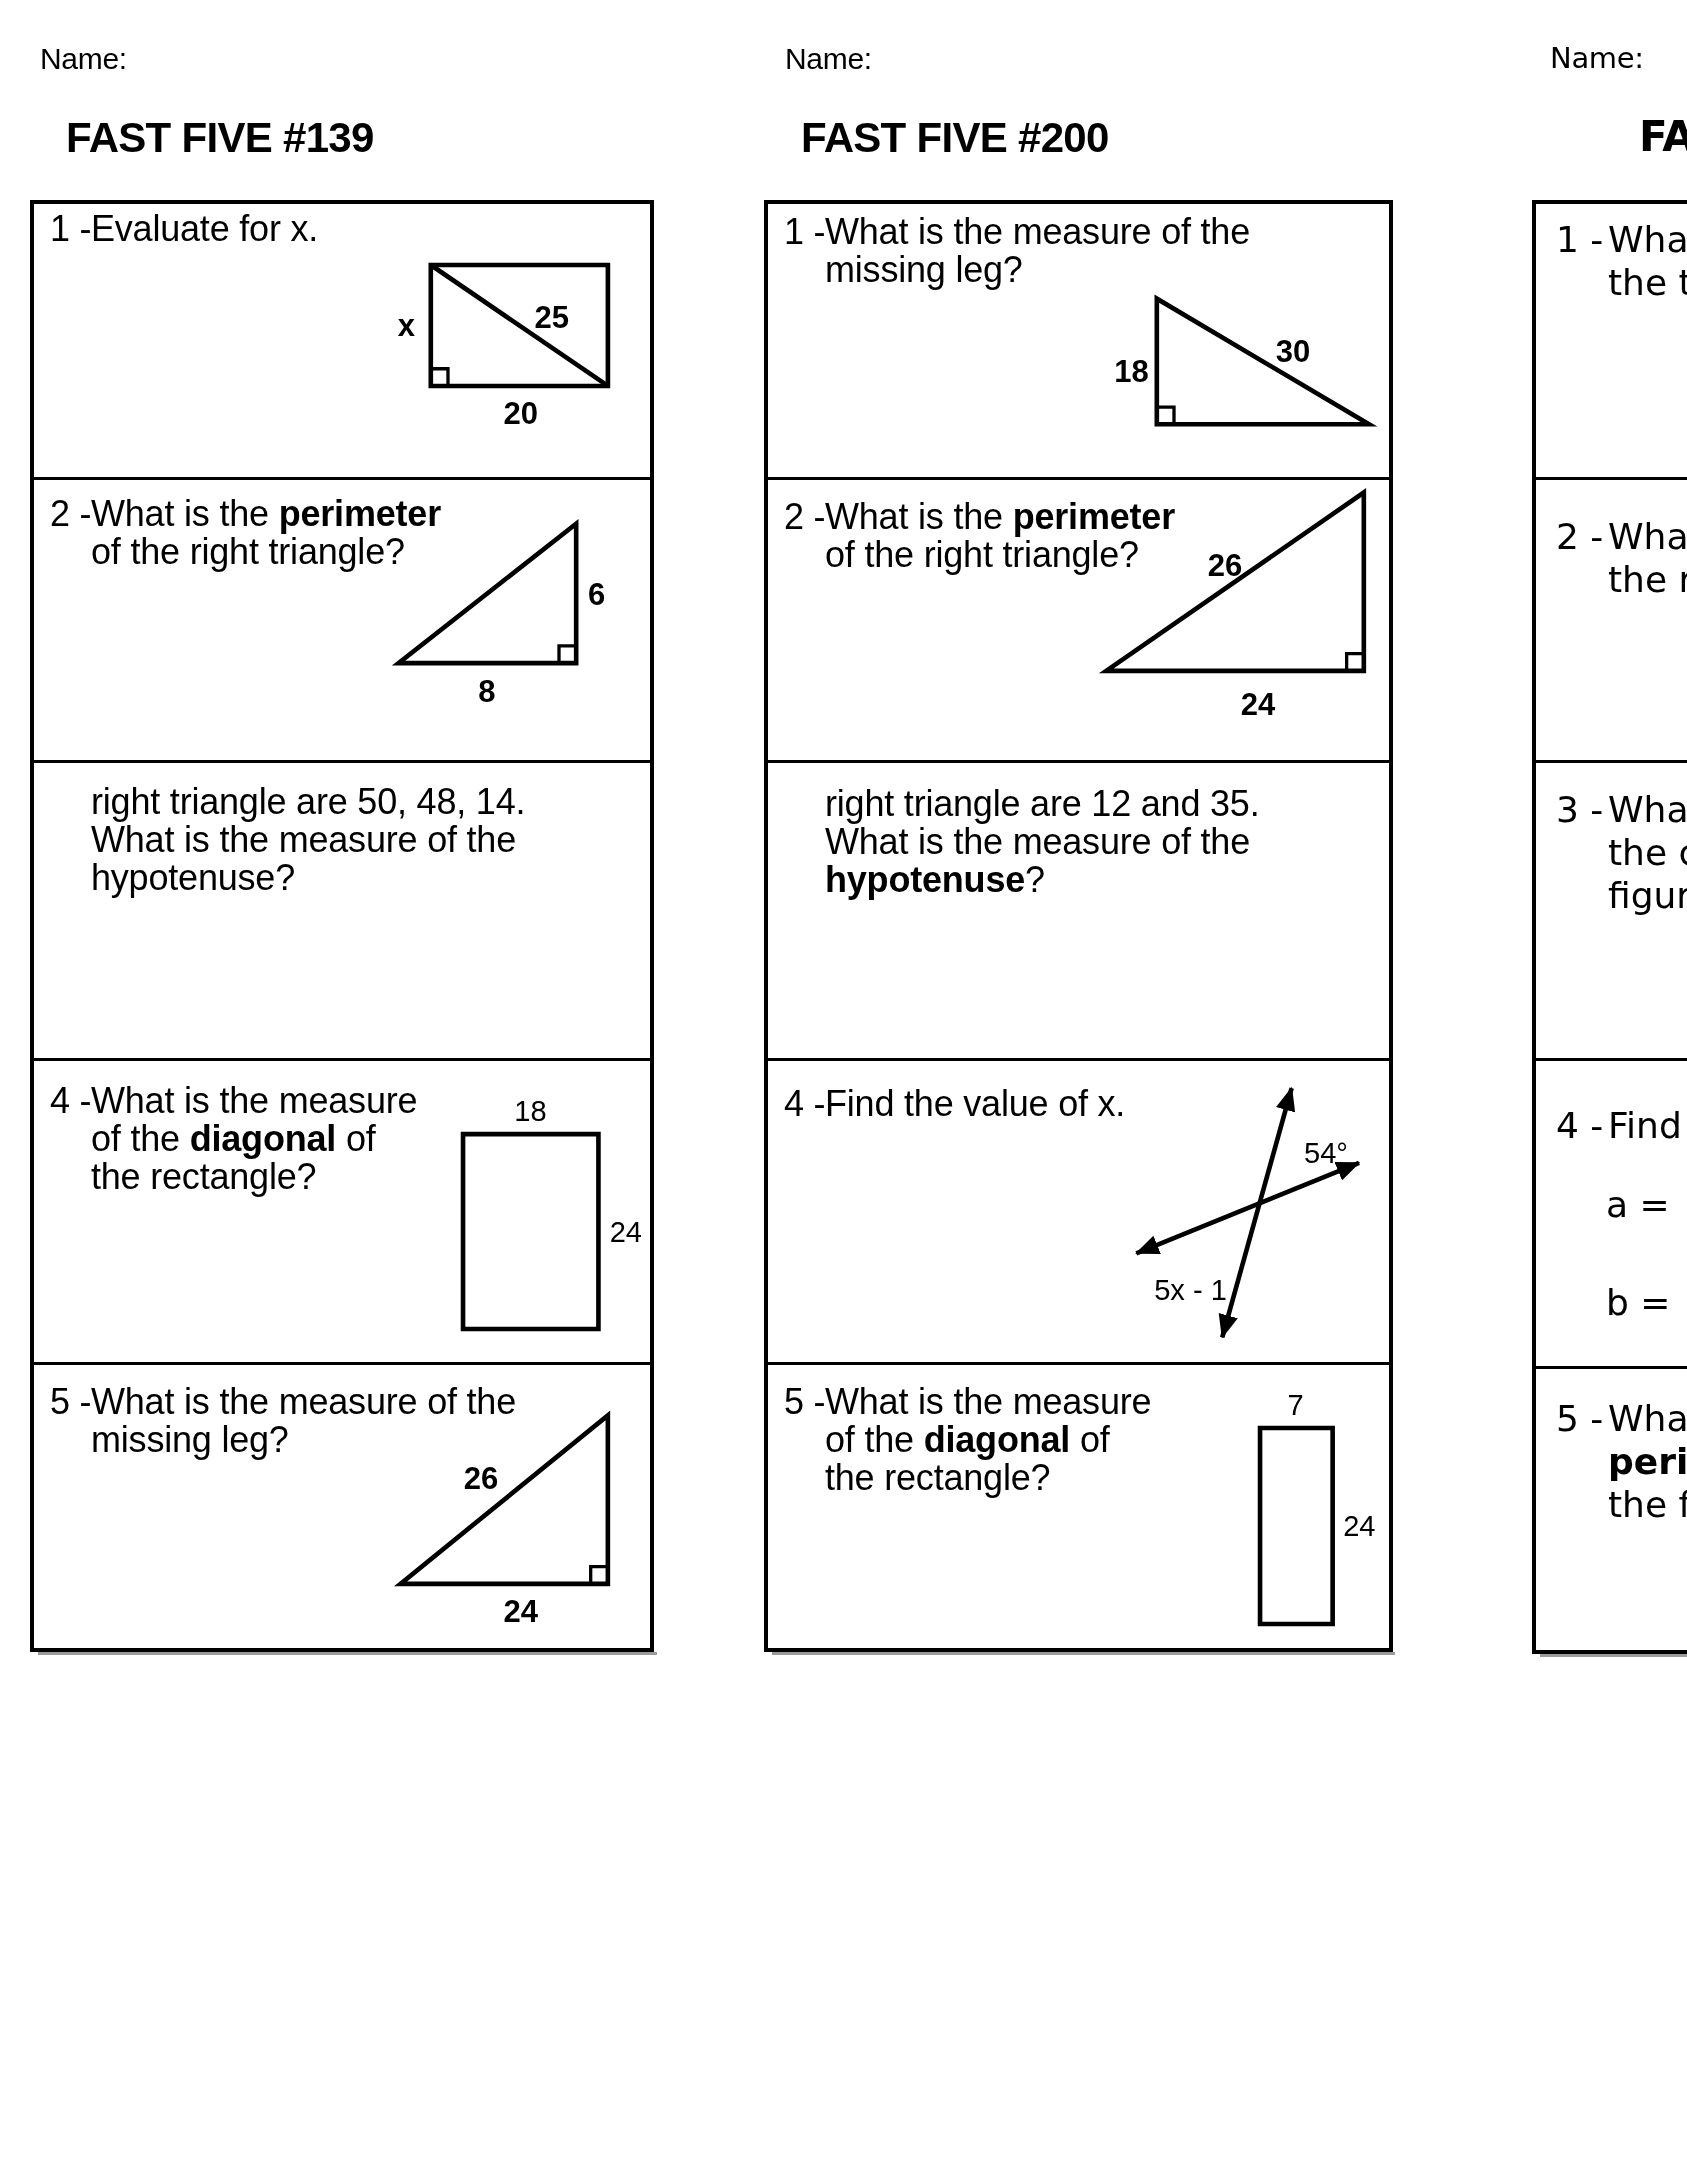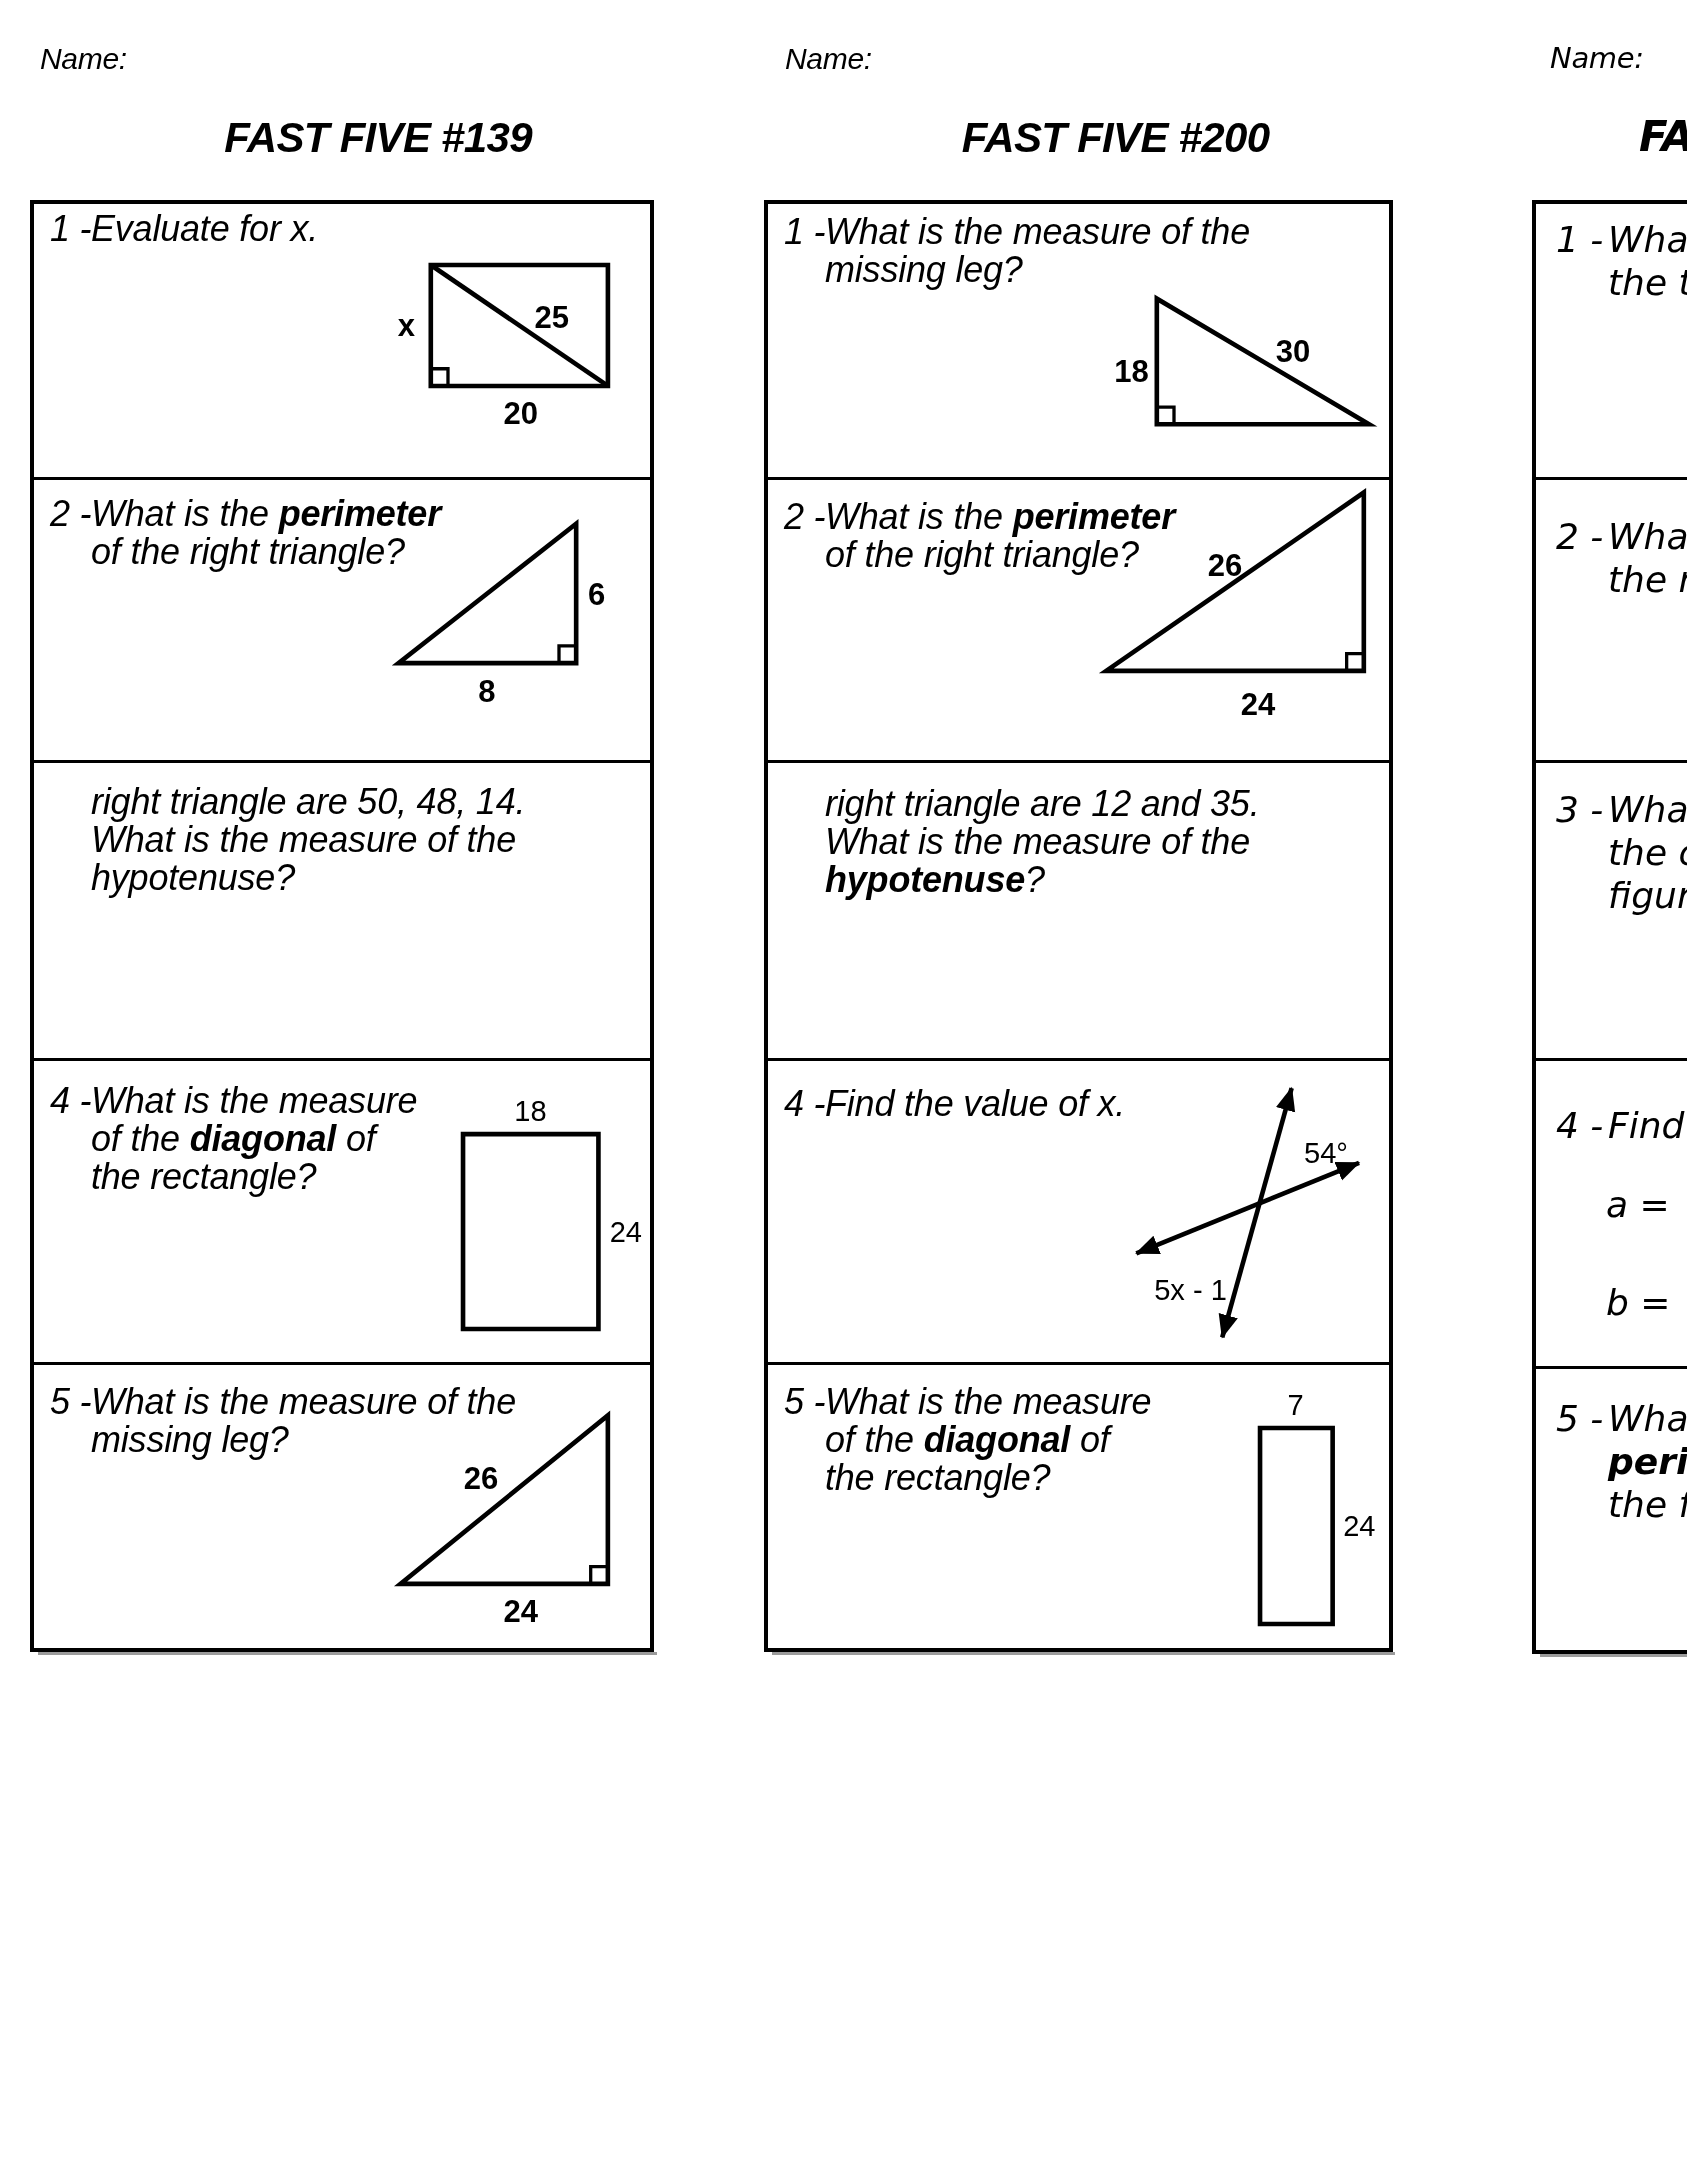--- a/index.html
+++ b/index.html
@@ -3,23 +3,23 @@
 <meta charset="utf-8">
 <style>
   html,body{margin:0;padding:0;}
   body{
     position:relative;
     width:1687px;height:2183px;
     background:#ffffff;color:#000;
     overflow:hidden;
     font-family:"Liberation Sans",sans-serif;
   }
-  .abs{position:absolute;font-style:italic;}
+  .abs{position:absolute;}
   .name{font-size:30px;letter-spacing:-0.3px;}
-  .title{font-size:42px;font-weight:bold;text-align:center;letter-spacing:-0.7px;white-space:nowrap;}
+  .title{font-size:42px;font-weight:bold;text-align:left;letter-spacing:-0.7px;white-space:nowrap;}
   .box{border:4px solid #000;box-sizing:border-box;background:#fff;}
   .divider{position:absolute;left:0;right:0;height:3.3px;background:#000;}
   .shadow{position:absolute;background:#9b9b9b;height:3.3px;}
   .prob{font-size:36px;line-height:38px;letter-spacing:-0.2px;white-space:nowrap;}
   .num{display:inline-block;width:41px;}
   .indent{margin-left:41px;}
   .dfont{font-family:"DejaVu Sans",sans-serif;}
   .c3prob{font-size:36px;line-height:43px;letter-spacing:0;}
   .c3prob .num{width:52px;}
   .c3prob .indent{margin-left:52px;}

